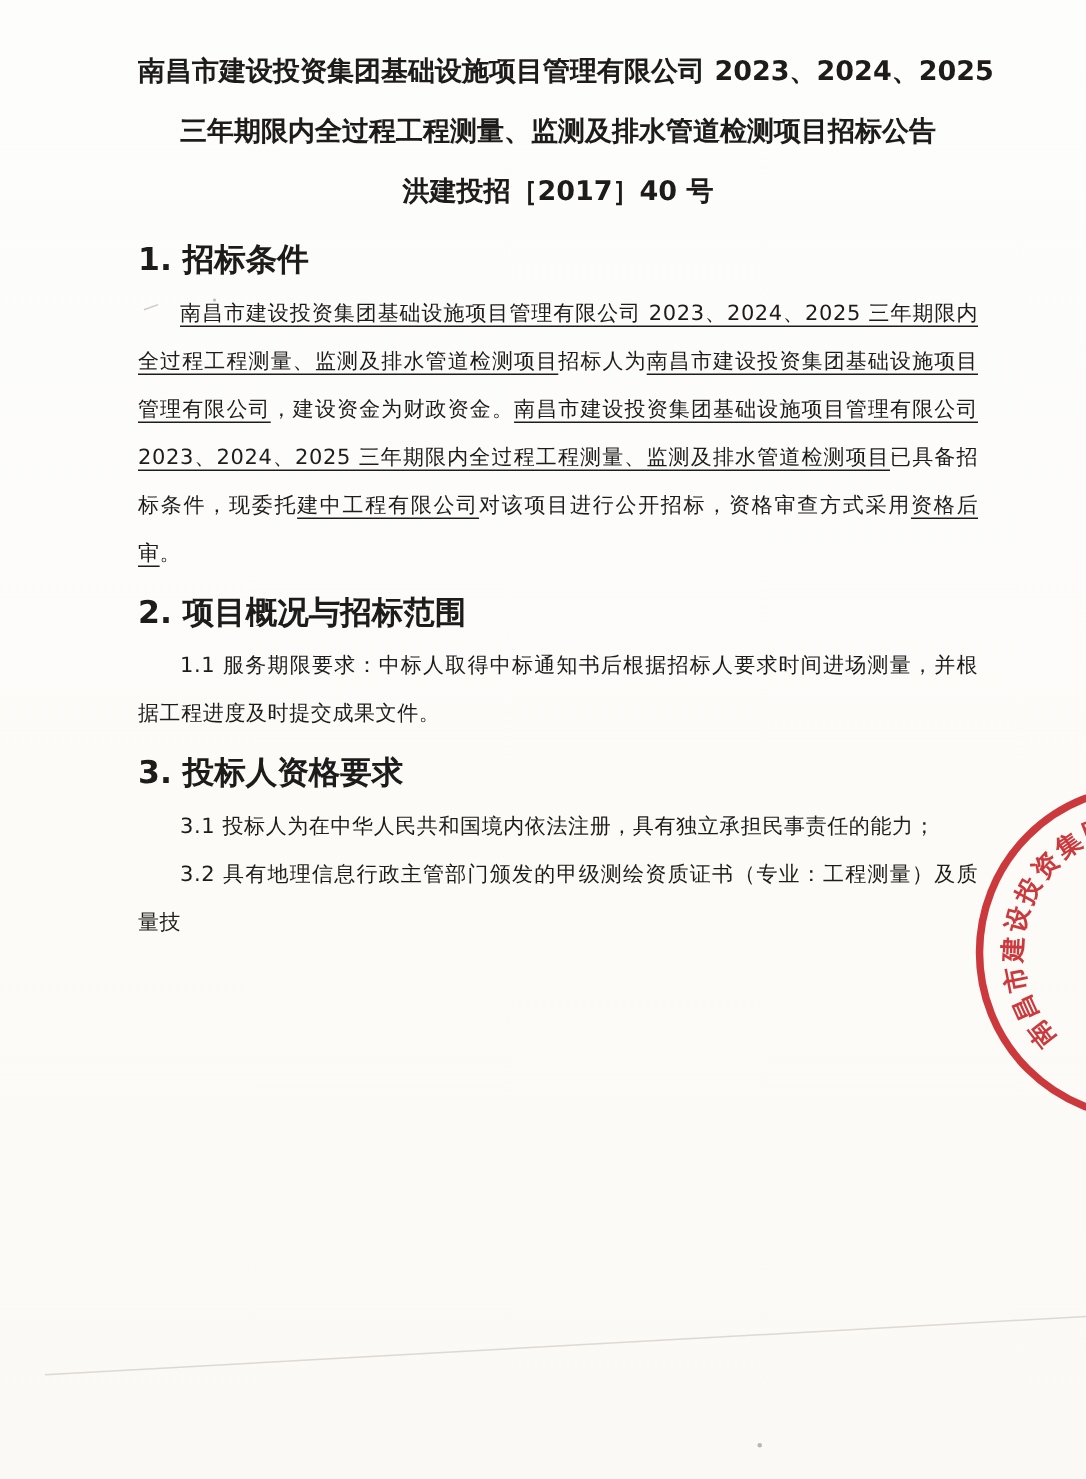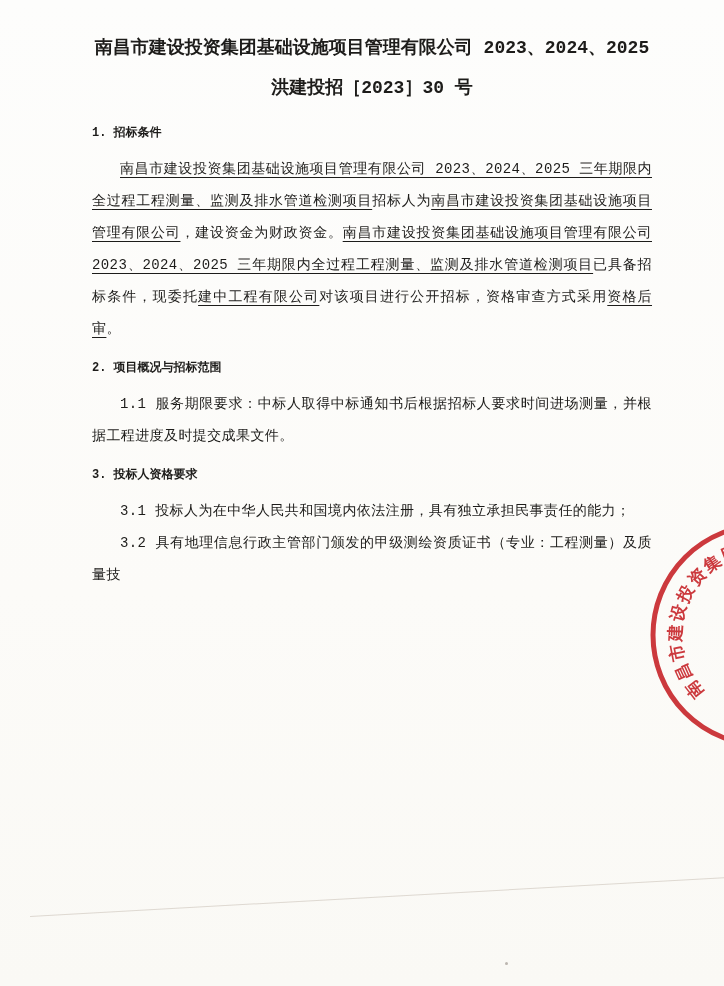--- a/index.html
+++ b/index.html
@@ -11,27 +11,26 @@
     background: linear-gradient(180deg, #fdfdfc 0%, #fcfbf8 60%, #faf9f5 100%);
     overflow: hidden;
     font-family: "DejaVu Sans", sans-serif;
     color: #1d1c1a;
   }
   .content {
     position: absolute;
     inset: 0;
     padding: 28px 72px 0 92px;
     box-sizing: border-box;
-    font-family: Liberation Mono, monospace;
   }
   .title { text-align: center; font-weight: bold; font-size: 18px; }
   .title-line { line-height: 40px; white-space: nowrap; }
   .h {
     font-weight: bold;
-    font-size: 12px;
+    font-size: 21px;
     line-height: 22px;
     margin: 12px 0 9px 0;
   }
   .h1-extra { margin-top: 14px; }
   .p {
     font-size: 14px;
     line-height: 32px;
     letter-spacing: 0.4px;
     text-align: justify;
     text-indent: 2em;
@@ -78,21 +77,22 @@
   }
 </style>
 </head>
 <body>
 
 <div class="page">
   <div class="content">
 
     <div class="title">
       <div class="title-line">南昌市建设投资集团基础设施项目管理有限公司 2023、2024、2025</div>
-      <div class="title-line">洪建投招［2023］30 号</div>
+      <div class="title-line">三年期限内全过程工程测量、监测及排水管道检测项目招标公告</div>
+      <div class="title-line">洪建投招［2017］40 号</div>
     </div>
 
     <div class="h h1-extra">1. 招标条件</div>
     <p class="p"><span class="u">南昌市建设投资集团基础设施项目管理有限公司 2023、2024、2025 三年期限内全过程工程测量、监测及排水管道检测项目</span><span>招标人为</span><span class="u">南昌市建设投资集团基础设施项目管理有限公司</span><span>，建设资金为财政资金。</span><span class="u">南昌市建设投资集团基础设施项目管理有限公司 2023、2024、2025 三年期限内全过程工程测量、监测及排水管道检测项目</span><span>已具备招标条件，现委托</span><span class="u">建中工程有限公司</span><span>对该项目进行公开招标，资格审查方式采用</span><span class="u">资格后审</span><span>。</span></p>
 
     <div class="h">2. 项目概况与招标范围</div>
     <p class="p">1.1 服务期限要求：中标人取得中标通知书后根据招标人要求时间进场测量，并根据工程进度及时提交成果文件。</p>
 
     <div class="h">3. 投标人资格要求</div>
     <p class="p">3.1 投标人为在中华人民共和国境内依法注册，具有独立承担民事责任的能力；</p>

